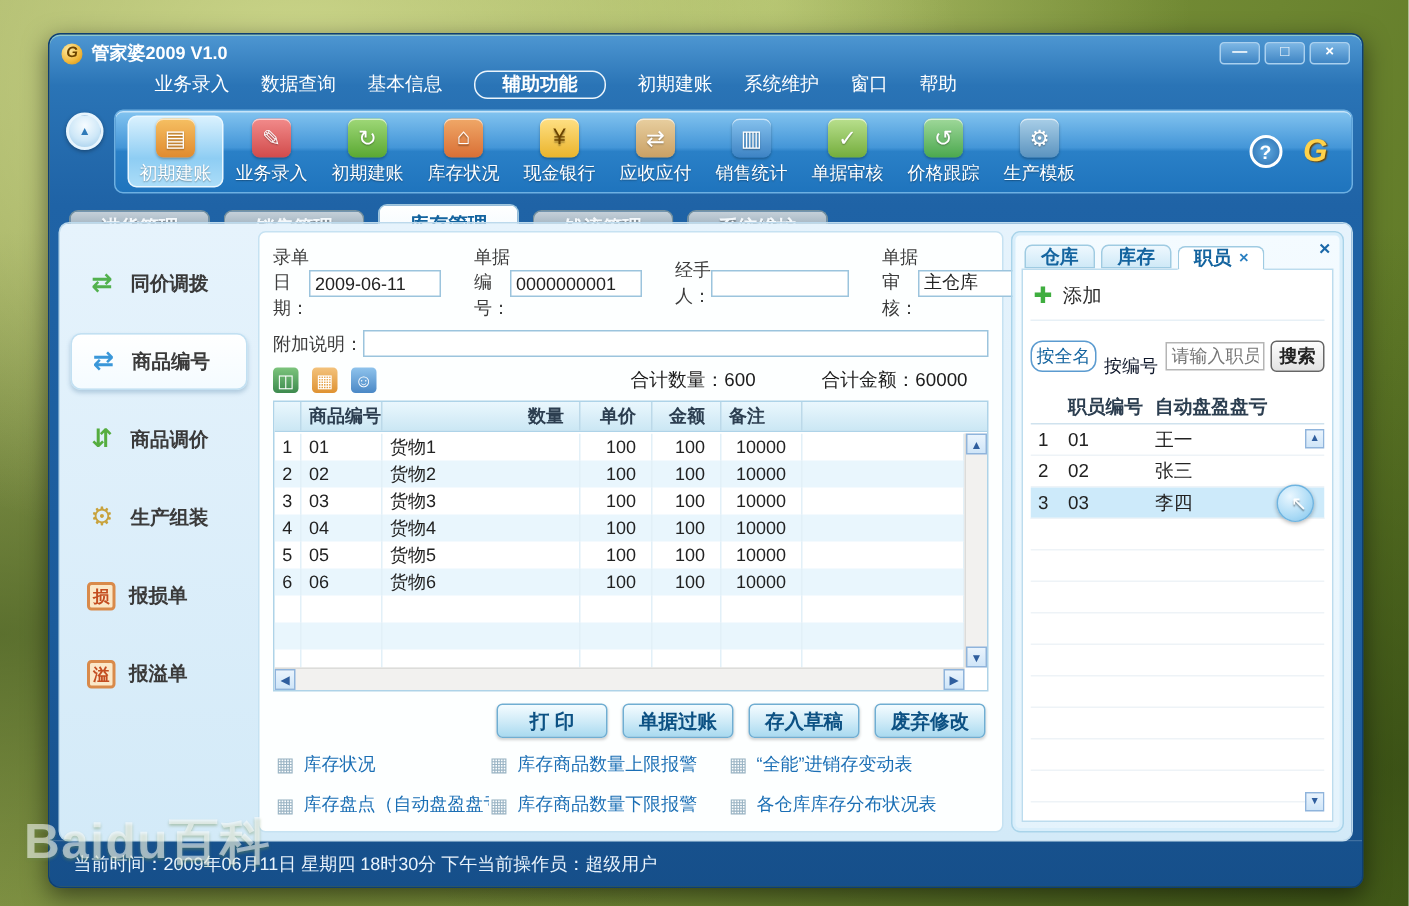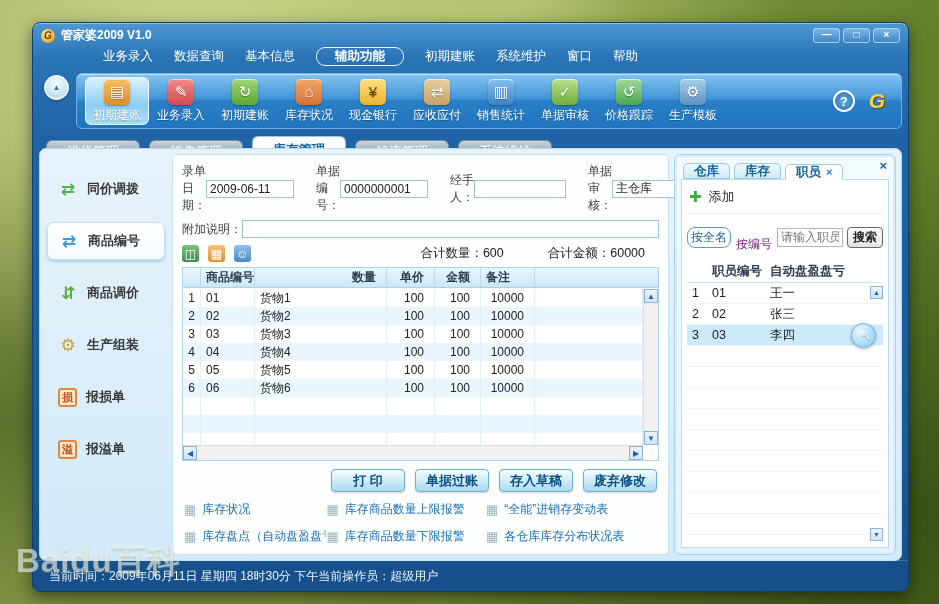--- a/index.html
+++ b/index.html
@@ -136,21 +136,21 @@
   .ptab { height:16px; padding:0 10px; display:flex; align-items:center; gap:5px; cursor:pointer;
     font-size:12.5px; font-weight:bold; color:#14649f; background:linear-gradient(#eef8fe,#cfe9f7);
     border:1px solid #9fcbe2; border-radius:5px 5px 0 0; }
   .ptab.active { background:#fff; border-bottom-color:#fff; position:relative; top:1px; }
   .tclose { color:#2a7fc0; font-size:11px; }
   .pbody { flex:1; min-height:0; background:#fff; border:1px solid #bcdcee; display:flex; flex-direction:column; padding:4px 5px; }
   .addrow { display:flex; align-items:center; gap:7px; font-size:13px; color:#2c2c2c; padding:4px 2px 7px; border-bottom:1px solid #e7f0f6; cursor:pointer; }
   .add-glyph { color:#3fae3f; font-weight:bold; font-size:15px; }
   .filterrow { display:flex; align-items:center; gap:4px; padding:6px 0 7px; font-size:12px; }
   .chip { color:#14649f; border:1px solid #5b9bd0; border-radius:8px; padding:1px 3px; cursor:pointer; white-space:nowrap; }
-  .chip2 { color:#701a75; padding:1px 1px; cursor:pointer; white-space:nowrap;margin-top:15px; }
+  .chip2 { color:#0f172a; padding:1px 1px; cursor:pointer; white-space:nowrap;margin-top:15px; }
   .psearch { flex:1; min-width:0; height:19px; border:1px solid #b5b5b5; font-size:12px; padding:0 3px; font-family:inherit; }
   .searchbtn { height:21px; border:1px solid #666; border-radius:4px; background:linear-gradient(#fdfdfd,#e3e3e3);
     font-size:12px; font-weight:bold; color:#222; padding:0 5px; font-family:inherit; cursor:pointer; }
   .plist { --pcols:20px 58px 1fr; flex:1; min-height:0; position:relative; overflow:hidden; }
   .p-head { display:grid; grid-template-columns:var(--pcols); height:22px; align-items:center;
     font-size:12.5px; font-weight:bold; color:#2c3e50; border-bottom:1px solid #cfe2ee; }
   .p-head span, .p-row span { padding-left:5px; overflow:hidden; white-space:nowrap; }
   .p-row { display:grid; grid-template-columns:var(--pcols); height:21px; align-items:center;
     font-size:12.5px; color:#222; border-bottom:1px solid #eef3f7; position:relative; }
   .p-row.selected { background:#cdeafa; }

